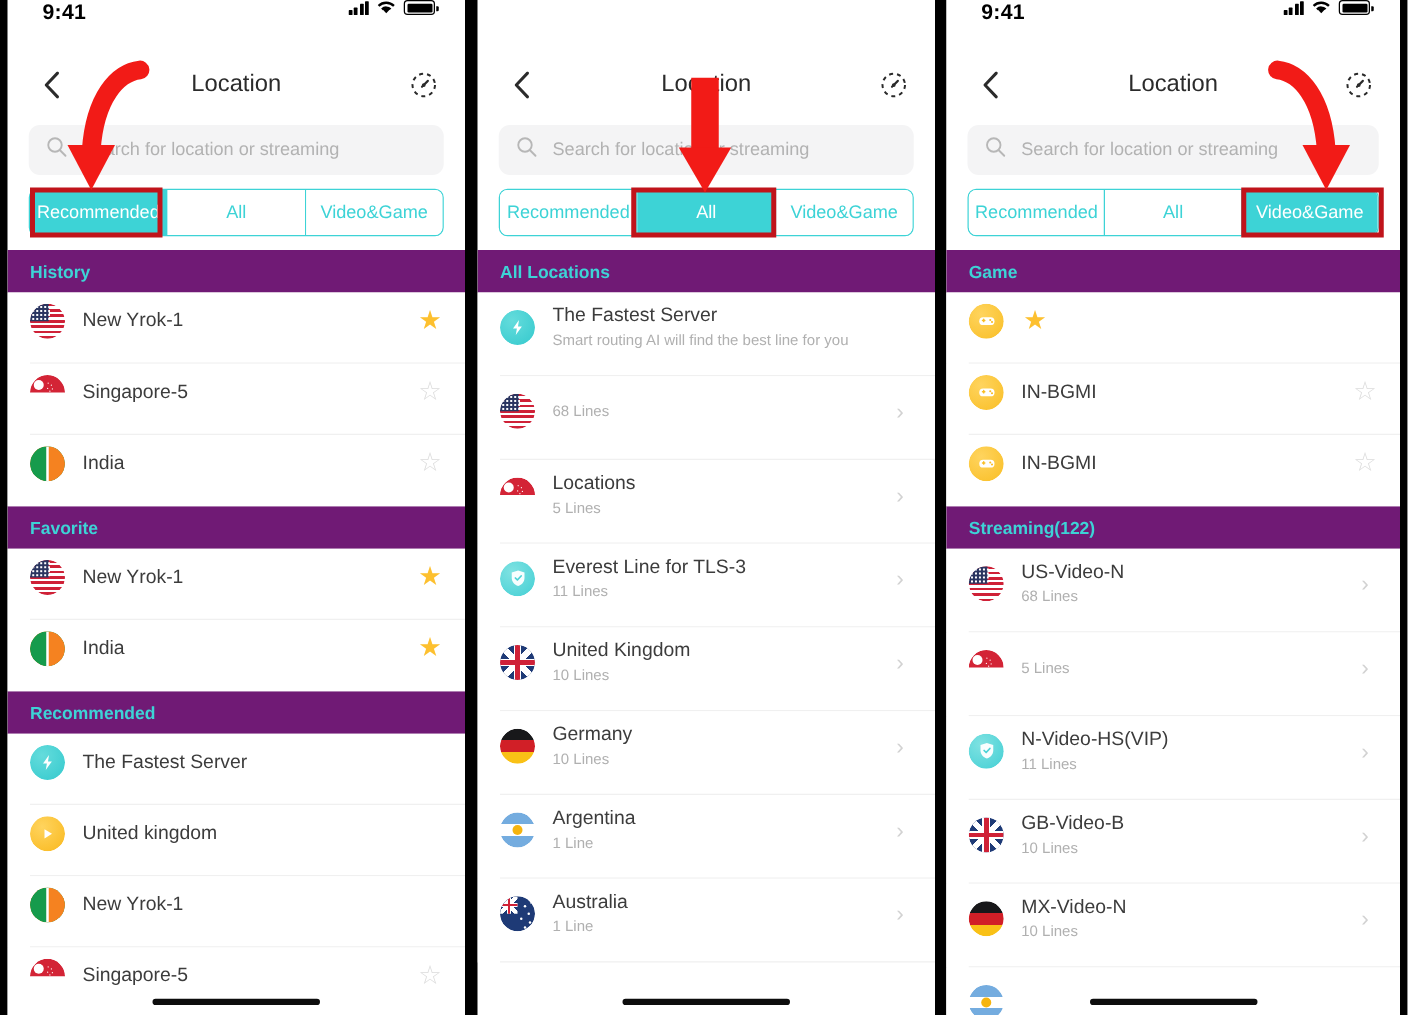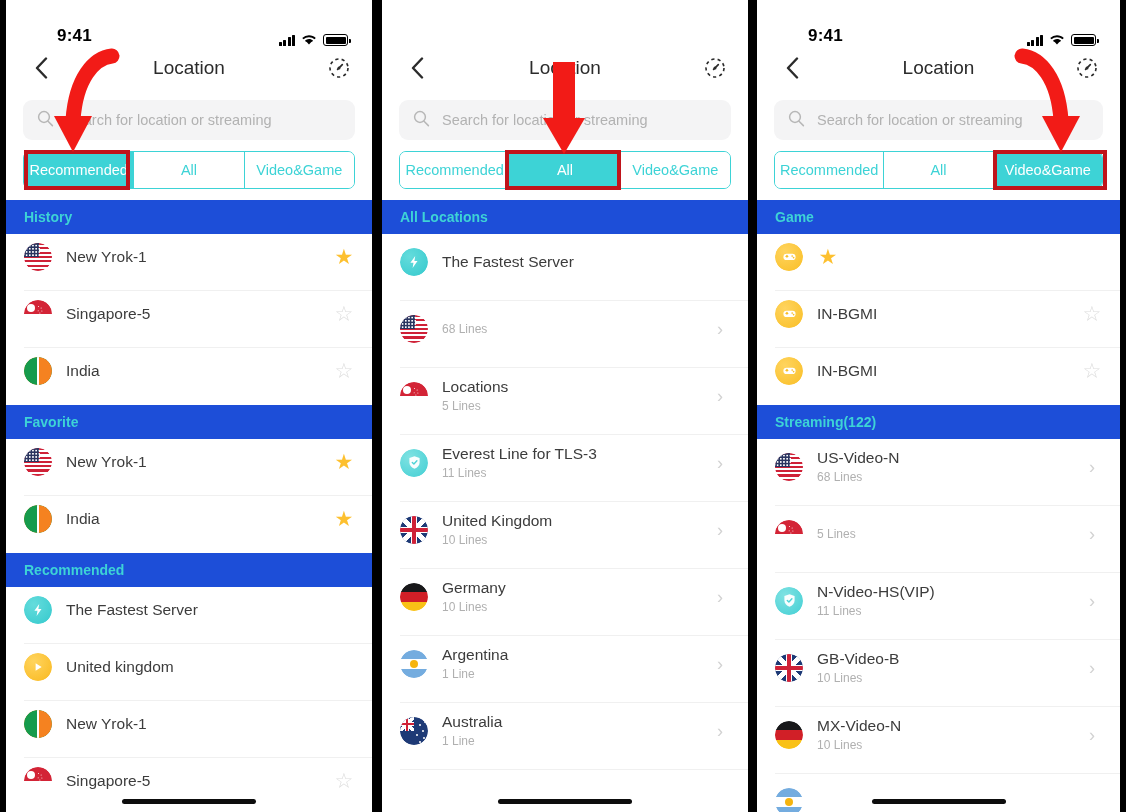--- a/index.html
+++ b/index.html
@@ -17,23 +17,22 @@
     background: #ffffff;
     overflow: hidden;
   }
   #panel-0 { left: 6px;   width: 366px; }
   #panel-1 { left: 382px; width: 366px; }
   #panel-2 { left: 757px; width: 363px; }
 
   
   .statusbar {
     height: 46px;
-    display: flex; align-items: flex-end; justify-content: space-between;
+    display: flex; align-items: flex-start; justify-content: space-between;
     padding: 0 24px 0 28px;
-    margin-left: 23px;
   }
   .statusbar.hidden { visibility: hidden; }
   .status-time { font-size: 17px; font-weight: bold; color: #000; letter-spacing: .2px; }
   .status-right { display: flex; align-items: center; gap: 6px; }
   .bars { display:flex; align-items:flex-end; gap:1.5px; height:11px; }
   .bars i { display:block; width:3px; background:#000; border-radius:.5px; }
   .bars i:nth-child(1){height:4px}
   .bars i:nth-child(2){height:6px}
   .bars i:nth-child(3){height:8.5px}
   .bars i:nth-child(4){height:11px}
@@ -93,21 +92,21 @@
     border-right: 1px solid #3dd3d6;
     cursor: pointer;
     white-space: nowrap;
   }
   .seg-tab:last-child { border-right: none; }
   .seg-tab.active { background: #3dd3d6; color: #ffffff; }
 
   
   .list { margin-top: 11px; }
   .section-head {
-    background: #1d4ed8;
+    background: #701a75;
     height: 34px;
     display: flex; align-items: center;
     padding-left: 18px;
     font-size: 14px; font-weight: bold;
     color: #3dd3d6;
   }
   .row {
     display: flex; align-items: center;
     padding: 0 17px 12px 18px;
     min-height: 57px;
@@ -428,20 +427,21 @@
       <div class="row tall">
         <div class="row-ico">
             <div class="gly gly-bolt">
           <svg width="14" height="14" viewBox="0 0 14 14">
                 <path d="M8.2 1 3.4 7.8h3.1L5.6 13l4.9-6.9H7.4z" fill="#fff"></path>
               </svg>
             </div>
           </div>
         <div class="row-body">
           <div class="row-title">The Fastest Server</div>
+          <div class="row-sub">Smart routing AI will find the best line for you</div>
         </div>
         <div class="row-tail"></div>
       </div>
 
       <div class="row tall">
         <div class="row-ico">
             <div class="flag f-us"></div>
           </div>
         <div class="row-body">
           <div class="row-sub">68 Lines</div>

